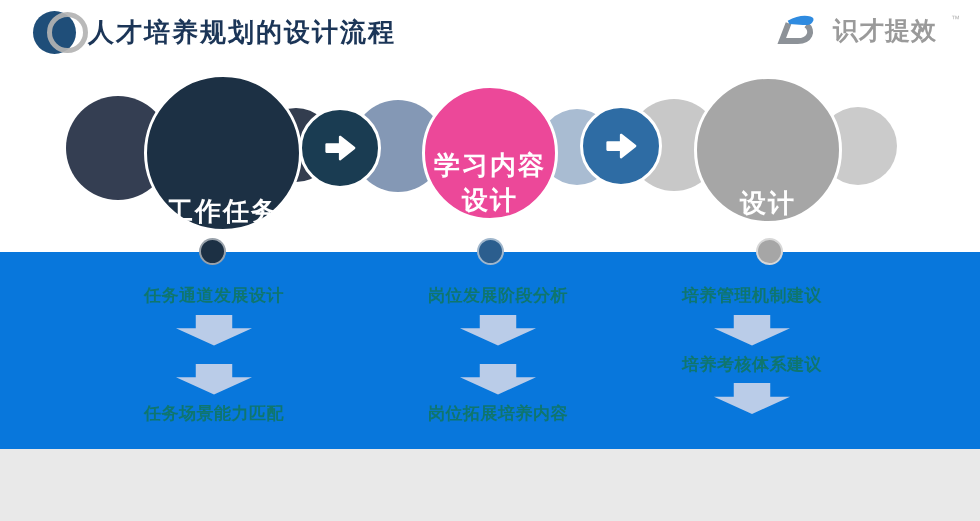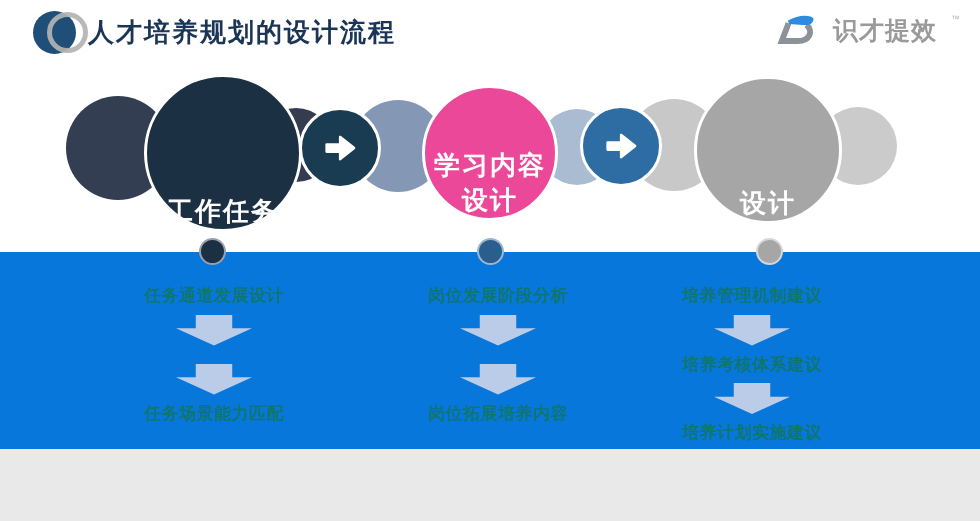--- a/index.html
+++ b/index.html
@@ -131,21 +131,20 @@
     <div class="down-arrow"></div>
     <div class="down-arrow"></div>
     <div class="step">岗位拓展培养内容</div>
   </div>
 
   <div class="col col3">
     <div class="step step-first">培养管理机制建议</div>
     <div class="down-arrow"></div>
     <div class="step">培养考核体系建议</div>
     <div class="down-arrow"></div>
-    <div class="step">培养计划实施建议</div>
   </div>
 
   <svg class="swoosh" width="135" height="9" viewBox="0 0 135 9">
     <line x1="2" y1="1" x2="62" y2="8" stroke="#3D5068" stroke-width="1.6"></line>
     <line x1="14" y1="1" x2="80" y2="8" stroke="#90A2BA" stroke-width="0.7"></line>
     <line x1="26" y1="1" x2="96" y2="8" stroke="#9FB0C5" stroke-width="0.7"></line>
     <line x1="38" y1="1" x2="110" y2="8" stroke="#AEBDD0" stroke-width="0.7"></line>
     <line x1="50" y1="1" x2="122" y2="8" stroke="#BAC8D8" stroke-width="0.7"></line>
     <line x1="62" y1="1" x2="133" y2="8" stroke="#C9D4E1" stroke-width="0.7"></line>
   </svg>

